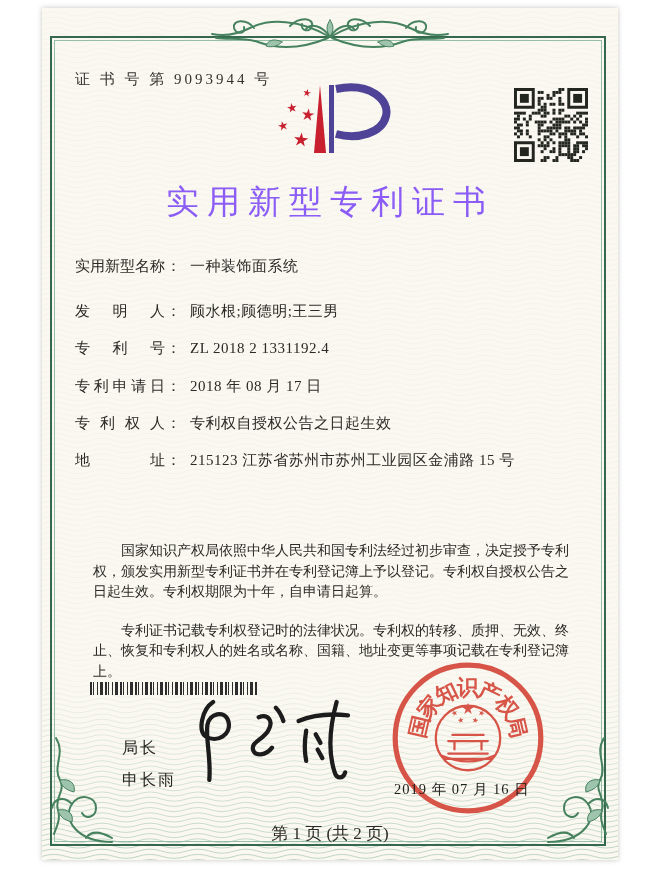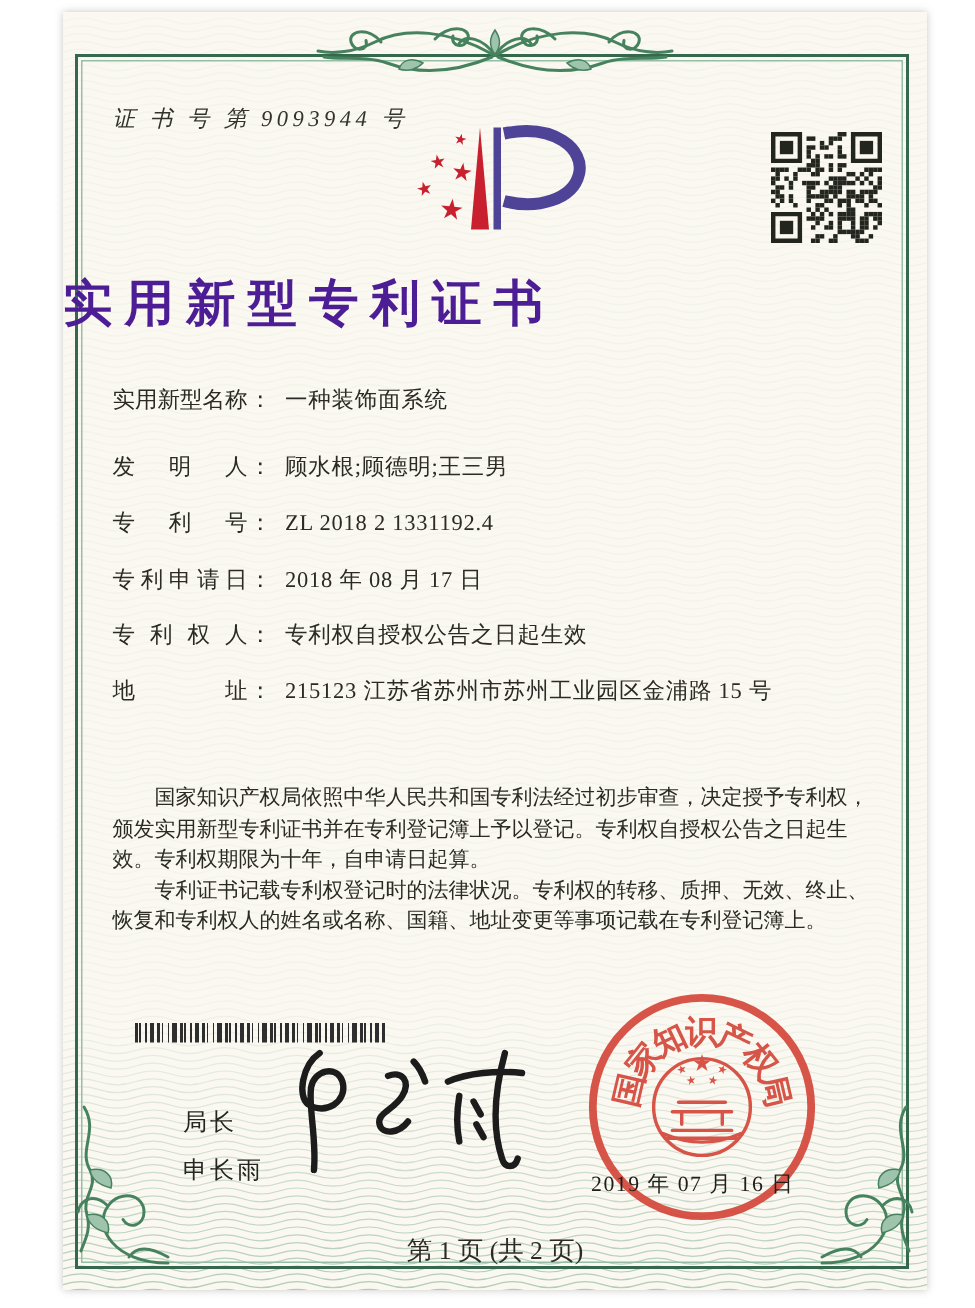--- a/index.html
+++ b/index.html
@@ -11,34 +11,34 @@
   .page{
     position:absolute;left:42px;top:8px;width:576px;height:852px;
     background:#faf8f0;box-shadow:0 0 5px rgba(90,90,80,.35);
   }
   .guilloche-svg{position:absolute;left:0;top:0;width:576px;height:852px;pointer-events:none;}
   .frame{position:absolute;left:8px;top:28px;width:552px;height:806px;border:2px solid #35684d;}
   .frame-inner{position:absolute;inset:2px;border:1px solid #96bda6;}
   .ornament{position:absolute;pointer-events:none;}
   .ornament path{fill:none;stroke:#47825f;stroke-width:2;stroke-linecap:round;}
   .ornament .leaf{fill:#9ec4ad;stroke:#47825f;stroke-width:1;}
-  .cert-number{position:absolute;left:33px;top:62px;font-size:15px;letter-spacing:3px;color:#33322c;font-style:italic;}
+  .cert-number{position:absolute;left:33px;top:62px;font-size:15px;letter-spacing:3px;color:#33322c;}
   .logo{position:absolute;left:228px;top:72px;width:130px;height:92px;}
   .qr{position:absolute;left:470px;top:80px;width:78px;height:74px;}
   .title{
-    position:absolute;left:0;top:172px;width:100%;
-    font-size:33px;font-weight:700;letter-spacing:8px;color:#4c1d95;
+    position:absolute;left:0;top:172px;width:100%;text-align:center;
+    font-size:33px;font-weight:400;letter-spacing:8px;color:#8b5cf6;
   }
   .frow{position:absolute;left:33px;font-size:15px;white-space:nowrap;color:#2b2a24;}
   .flabel{display:inline-block;width:90px;text-align:justify;text-align-last:justify;vertical-align:bottom;}
   .fcolon{margin-left:1px;}
   .fvalue{margin-left:9px;letter-spacing:.5px;margin-top:14px;}
   .grant-no{position:absolute;left:293px;top:0;}
   .body-text{position:absolute;left:33px;top:515px;width:512px;font-size:14px;line-height:20.5px;color:#2b2a24;}
-  .body-text p{margin:0;text-indent:2em;}
+  .body-text p{margin:18px;text-indent:2em;}
   .barcode{
     position:absolute;left:48px;top:674px;width:168px;height:13px;
     background:repeating-linear-gradient(90deg,#2e2e2e 0 2px,transparent 2px 3px,#2e2e2e 3px 4px,
       transparent 4px 7px,#2e2e2e 7px 8px,transparent 8px 10px,#2e2e2e 10px 13px,transparent 13px 15px);
   }
   .signer{position:absolute;left:48px;font-size:16px;letter-spacing:2px;
     font-family:"Liberation Sans","DejaVu Sans",sans-serif;color:#262620;margin-left:32px;}
   .signature-svg{position:absolute;left:135px;top:678px;width:190px;height:110px;}
   .signature-svg path{fill:none;stroke:#1c1c1c;stroke-width:4.5;stroke-linecap:round;stroke-linejoin:round;}
   .seal-svg{position:absolute;left:348px;top:652px;width:156px;height:156px;opacity:.92;}

